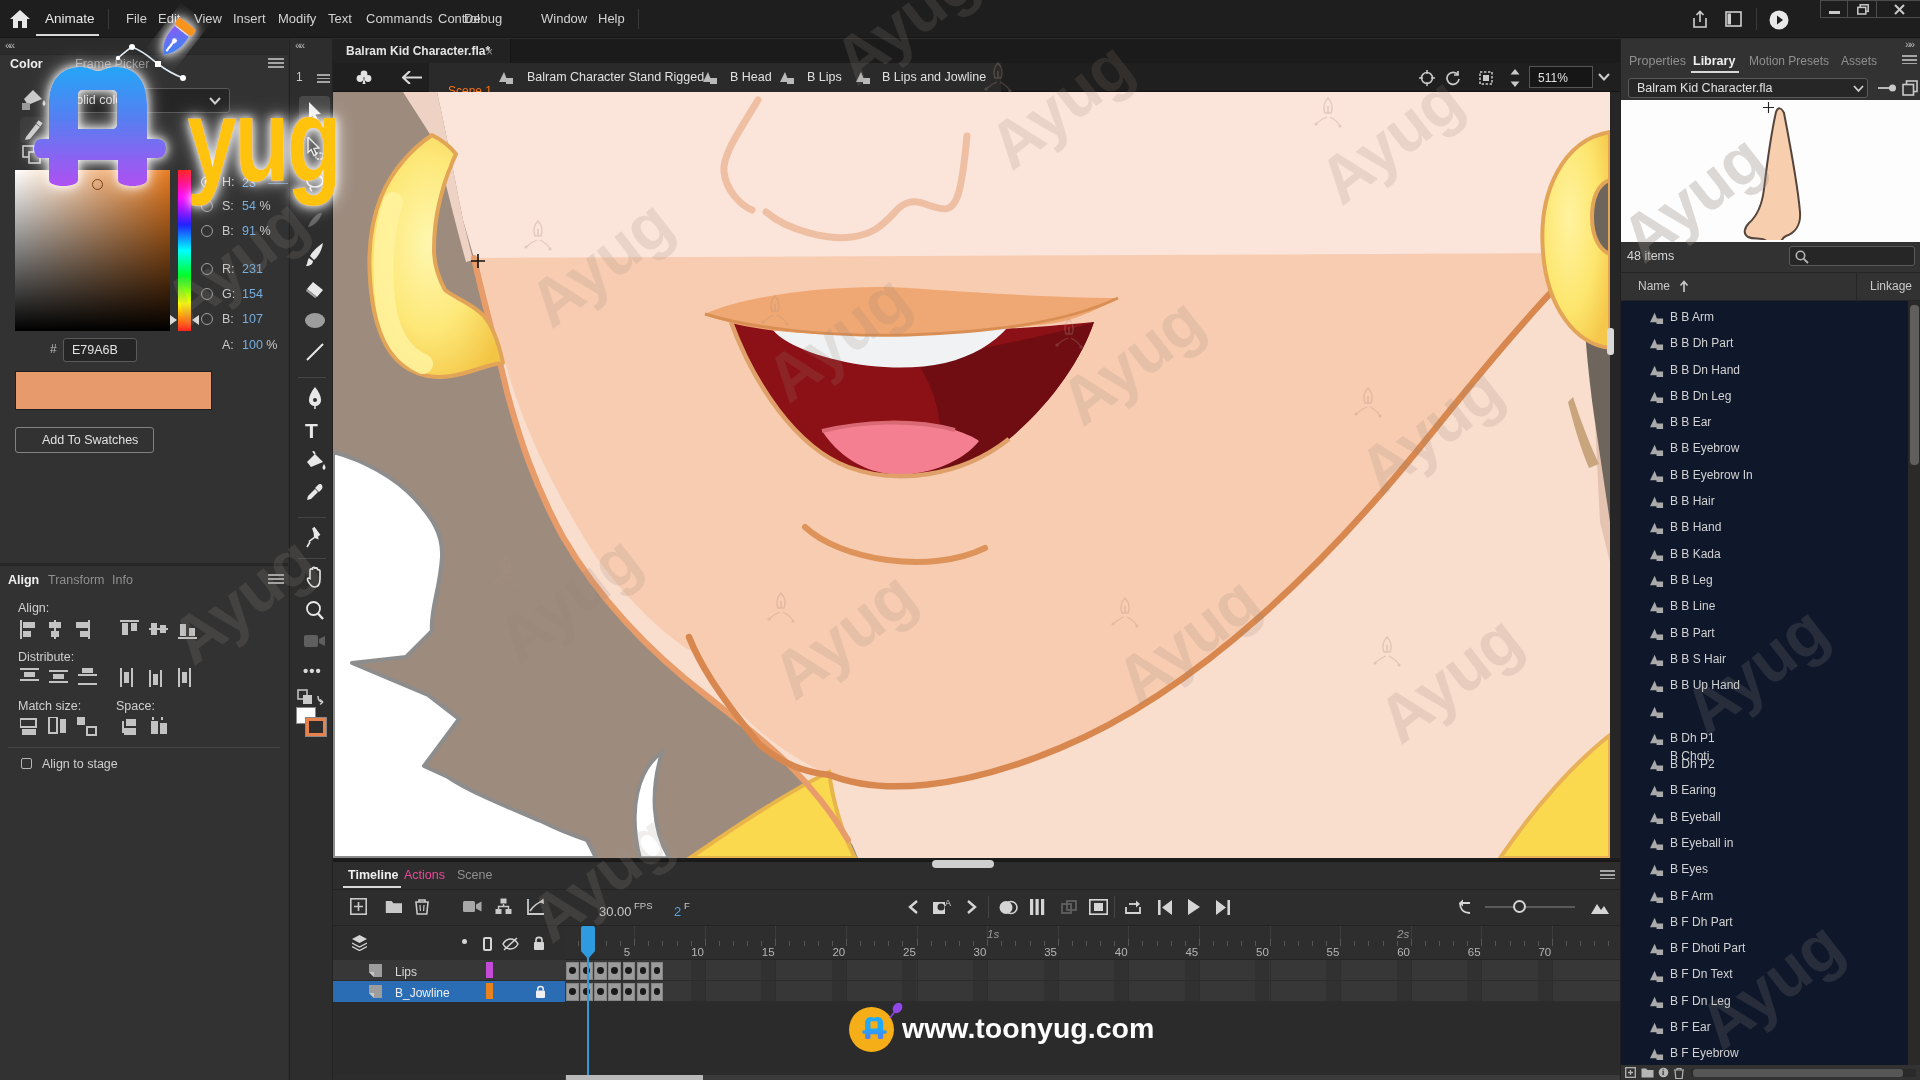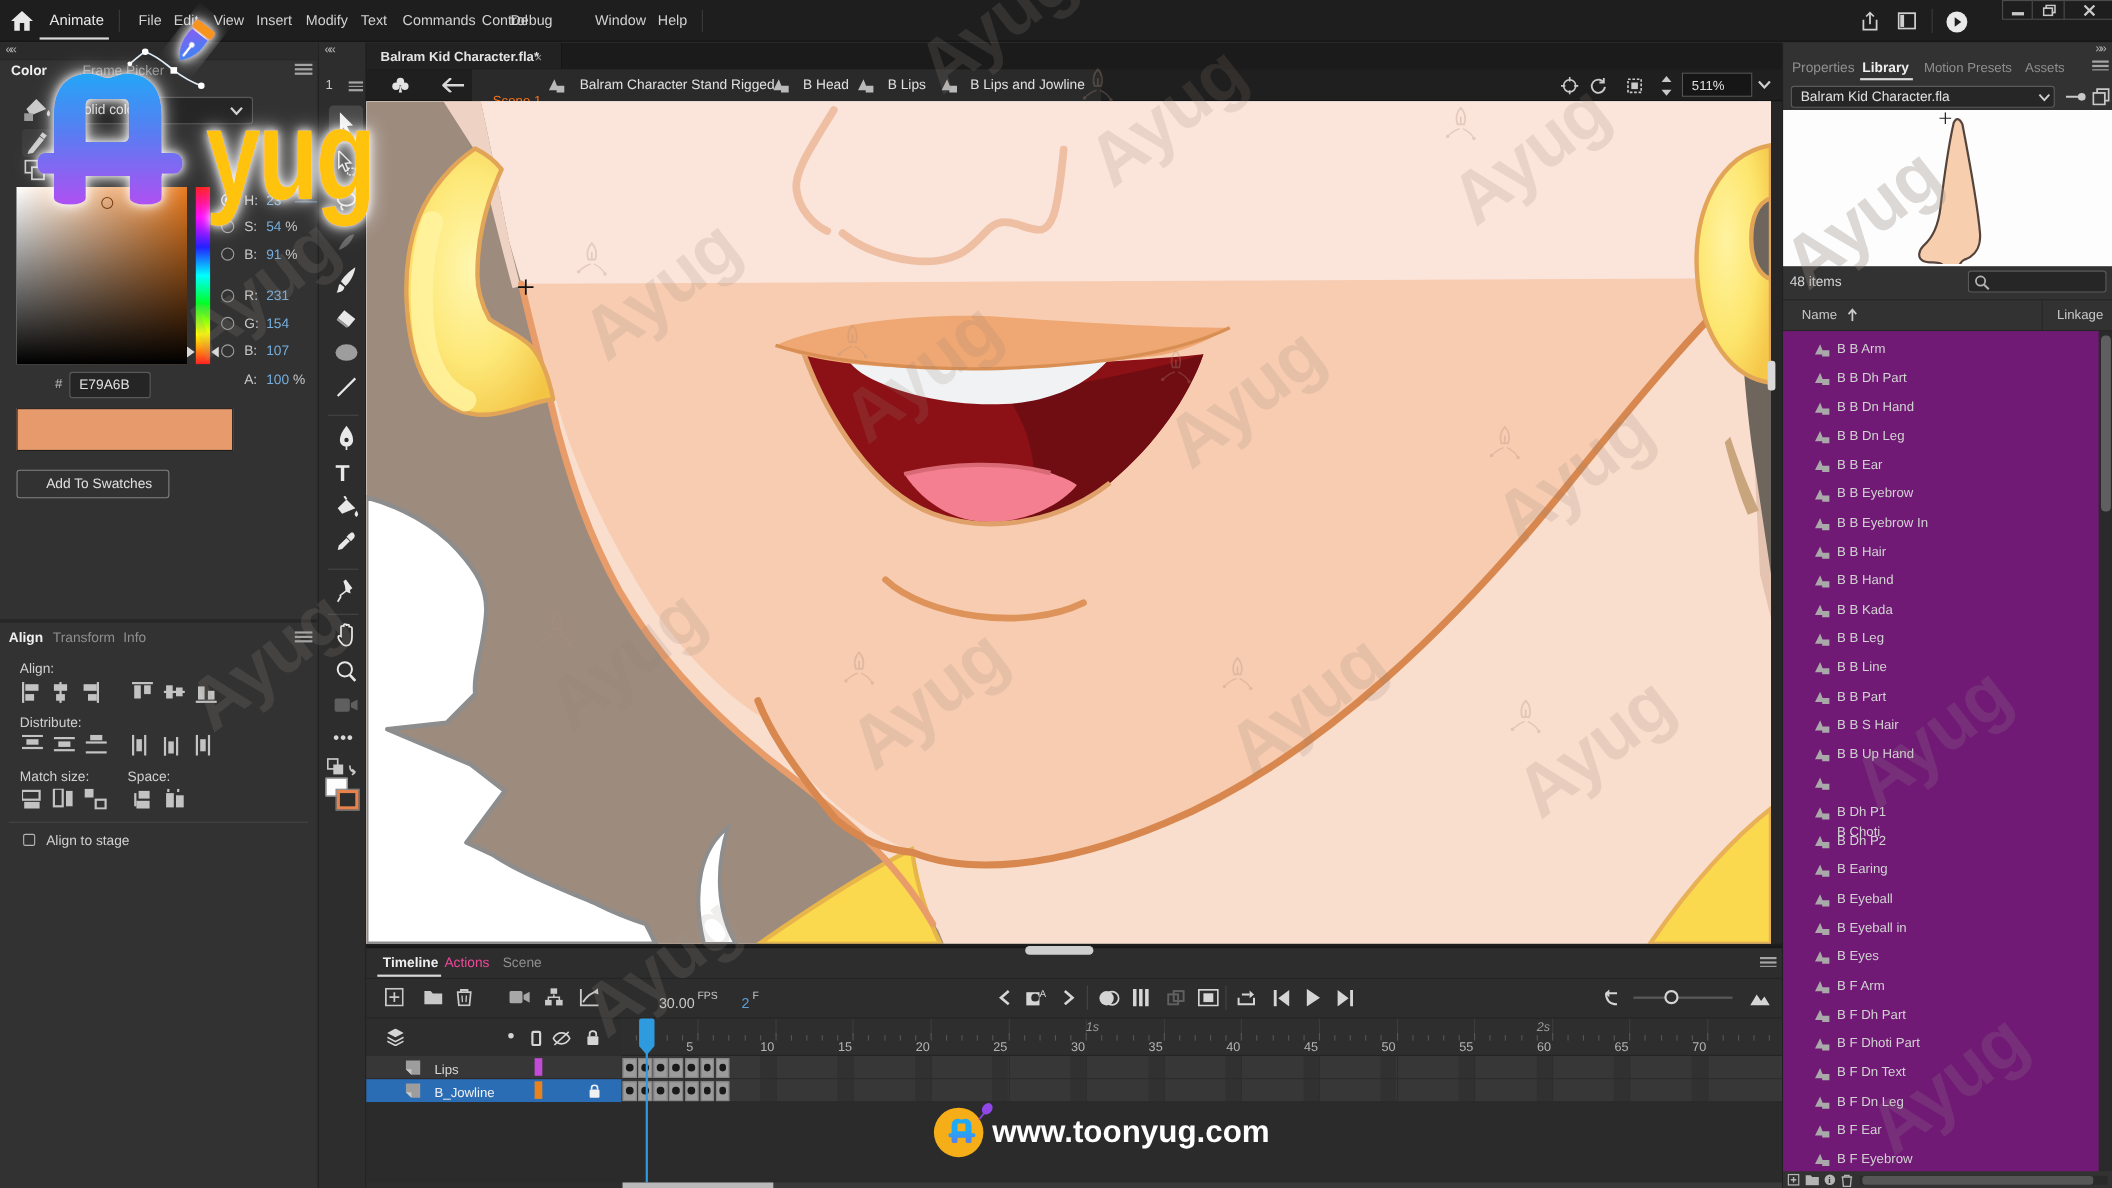--- a/index.html
+++ b/index.html
@@ -819,21 +819,21 @@
 
     <div class="abs" style="left:0;top:233px;width:300px;height:1px;background:#262626;"></div>
     <div class="abs" style="left:17px;top:240px;font-size:12px;color:#c9c9c9;">Name</div>
     <svg class="abs" style="left:58px;top:241px;" width="10" height="12" viewBox="0 0 10 12">
         <path d="M5 12 L5 2 M1.5 5.5 L5 1.5 L8.5 5.5" stroke="#c9c9c9" stroke-width="1.6" fill="none"></path>
       </svg>
     <div class="abs" style="left:249px;top:240px;font-size:12px;color:#c9c9c9;">Linkage</div>
     <div class="abs" style="left:235px;top:234px;width:1px;height:792px;background:#262626;"></div>
     <div class="abs" style="left:0;top:261px;width:300px;height:1px;background:#262626;"></div>
 
-    <div class="abs" id="liblist" style="left:0;top:262px;width:287px;height:764px;background:#701a75;">
+    <div class="abs" id="liblist" style="left:0;top:262px;width:287px;height:764px;background:#0f172a;">
       <svg class="abs" style="left:28px;top:10px;" width="16" height="14" viewBox="0 0 17 15">
           <path d="M1 12 L6 2 L10 12 Z M8 8 L15 8 L15 14 L8 14 Z" fill="#a9a9a9"></path>
         </svg>
       <div class="abs" style="left:49px;top:9px;font-size:12px;color:#d2d2d2;">B B Arm</div>
       <svg class="abs" style="left:28px;top:36px;" width="16" height="14" viewBox="0 0 17 15">
           <path d="M1 12 L6 2 L10 12 Z M8 8 L15 8 L15 14 L8 14 Z" fill="#a9a9a9"></path>
         </svg>
       <div class="abs" style="left:49px;top:35px;font-size:12px;color:#d2d2d2;">B B Dh Part</div>
       <svg class="abs" style="left:28px;top:63px;" width="16" height="14" viewBox="0 0 17 15">
           <path d="M1 12 L6 2 L10 12 Z M8 8 L15 8 L15 14 L8 14 Z" fill="#a9a9a9"></path>

